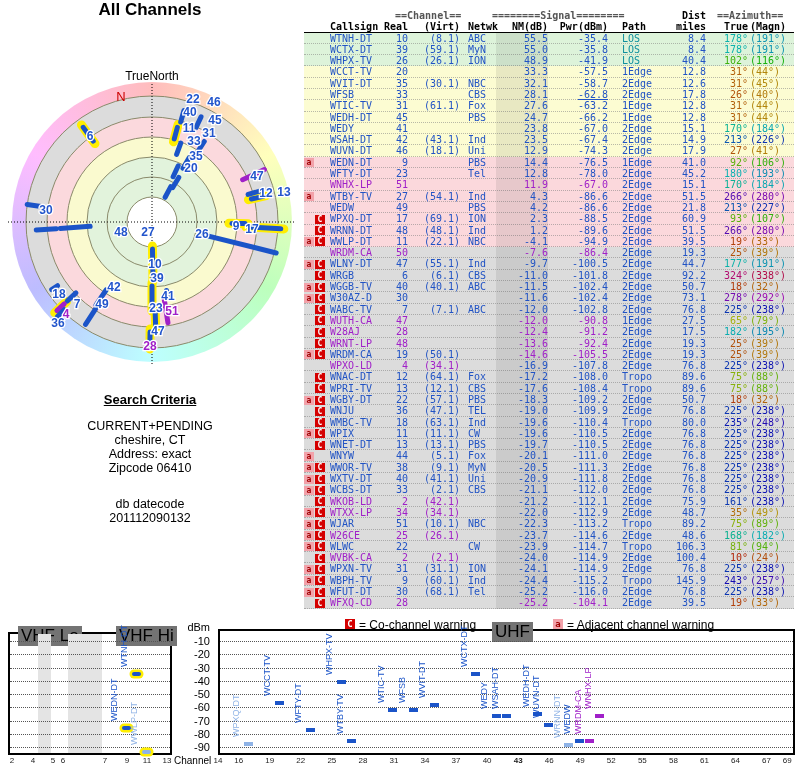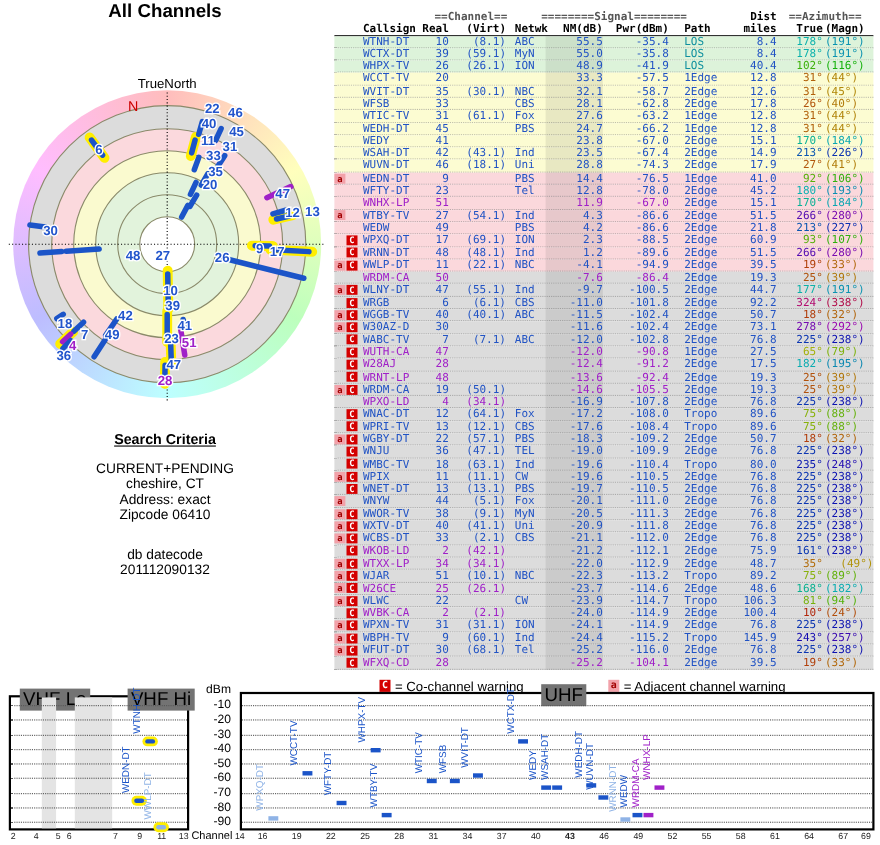--- a/index.html
+++ b/index.html
@@ -247,21 +247,21 @@
         <span class="c-r" style="color: rgb(177, 97, 11);">31°</span>
         <span class="c-magn" style="color: rgb(177, 136, 11);">(45°)</span>
       </div>
       <div class="trow band-y">
         <span><span class="mk mka mkh">a</span><span class="mk mkC mkh">C</span></span>
         <span class="" style="color: rgb(33, 83, 196);">WFSB</span>
         <span class="c-r" style="color: rgb(33, 83, 196);">33</span>
         <span class="c-r" style="color: rgb(33, 83, 196);"></span>
         <span class="c-net" style="color: rgb(33, 83, 196);">CBS</span>
         <span class="c-r nmcell" style="color: rgb(33, 83, 196);">28.1</span>
-        <span class="c-r" style="color: rgb(33, 83, 196);">-62.8</span>
+        <span class="c-r" style="color: rgb(33, 83, 196); text-decoration: underline;">-62.8</span>
         <span class="c-path" style="color: rgb(33, 83, 196);">2Edge</span>
         <span class="c-r" style="color: rgb(33, 83, 196);">17.8</span>
         <span class="c-r" style="color: rgb(177, 83, 11);">26°</span>
         <span class="c-magn" style="color: rgb(177, 122, 11);">(40°)</span>
       </div>
       <div class="trow band-y">
         <span><span class="mk mka mkh">a</span><span class="mk mkC mkh">C</span></span>
         <span class="" style="color: rgb(33, 83, 196);">WTIC-TV</span>
         <span class="c-r" style="color: rgb(33, 83, 196);">31</span>
         <span class="c-r" style="color: rgb(33, 83, 196);">(61.1)</span>
@@ -311,21 +311,21 @@
         <span class="c-r" style="color: rgb(33, 83, 196);">14.9</span>
         <span class="c-r" style="color: rgb(11, 86, 177);">213°</span>
         <span class="c-magn" style="color: rgb(11, 50, 177);">(226°)</span>
       </div>
       <div class="trow band-y">
         <span><span class="mk mka mkh">a</span><span class="mk mkC mkh">C</span></span>
         <span class="" style="color: rgb(33, 83, 196);">WUVN-DT</span>
         <span class="c-r" style="color: rgb(33, 83, 196);">46</span>
         <span class="c-r" style="color: rgb(33, 83, 196);">(18.1)</span>
         <span class="c-net" style="color: rgb(33, 83, 196);">Uni</span>
-        <span class="c-r nmcell" style="color: rgb(33, 83, 196);">28.8</span>
+        <span class="c-r nmcell" style="color: rgb(33, 83, 196);">12.9</span>
         <span class="c-r" style="color: rgb(33, 83, 196);">-74.3</span>
         <span class="c-path" style="color: rgb(33, 83, 196);">2Edge</span>
         <span class="c-r" style="color: rgb(33, 83, 196);">17.9</span>
         <span class="c-r" style="color: rgb(177, 86, 11);">27°</span>
         <span class="c-magn" style="color: rgb(177, 125, 11);">(41°)</span>
       </div>
       <div class="trow band-p">
         <span><span class="mk mka">a</span><span class="mk mkC mkh">C</span></span>
         <span class="" style="color: rgb(33, 83, 196);">WEDN-DT</span>
         <span class="c-r" style="color: rgb(33, 83, 196);">9</span>
@@ -732,21 +732,21 @@
         <span><span class="mk mka">a</span><span class="mk mkC">C</span></span>
         <span class="" style="color: rgb(160, 32, 200);">WTXX-LP</span>
         <span class="c-r" style="color: rgb(160, 32, 200);">34</span>
         <span class="c-r" style="color: rgb(160, 32, 200);">(34.1)</span>
         <span class="c-net" style="color: rgb(33, 83, 196);"></span>
         <span class="c-r nmcell" style="color: rgb(33, 83, 196);">-22.0</span>
         <span class="c-r" style="color: rgb(33, 83, 196);">-112.9</span>
         <span class="c-path" style="color: rgb(33, 83, 196);">2Edge</span>
         <span class="c-r" style="color: rgb(33, 83, 196);">48.7</span>
         <span class="c-r" style="color: rgb(177, 108, 11);">35°</span>
-        <span class="c-magn" style="color: rgb(177, 147, 11); text-align: right;">(49°)</span>
+        <span class="c-magn" style="color: rgb(177, 147, 11);">(49°)</span>
       </div>
       <div class="trow band-gr">
         <span><span class="mk mka">a</span><span class="mk mkC">C</span></span>
         <span class="" style="color: rgb(33, 83, 196);">WJAR</span>
         <span class="c-r" style="color: rgb(33, 83, 196);">51</span>
         <span class="c-r" style="color: rgb(33, 83, 196);">(10.1)</span>
         <span class="c-net" style="color: rgb(33, 83, 196);">NBC</span>
         <span class="c-r nmcell" style="color: rgb(33, 83, 196);">-22.3</span>
         <span class="c-r" style="color: rgb(33, 83, 196);">-113.2</span>
         <span class="c-path" style="color: rgb(33, 83, 196);">Tropo</span>

